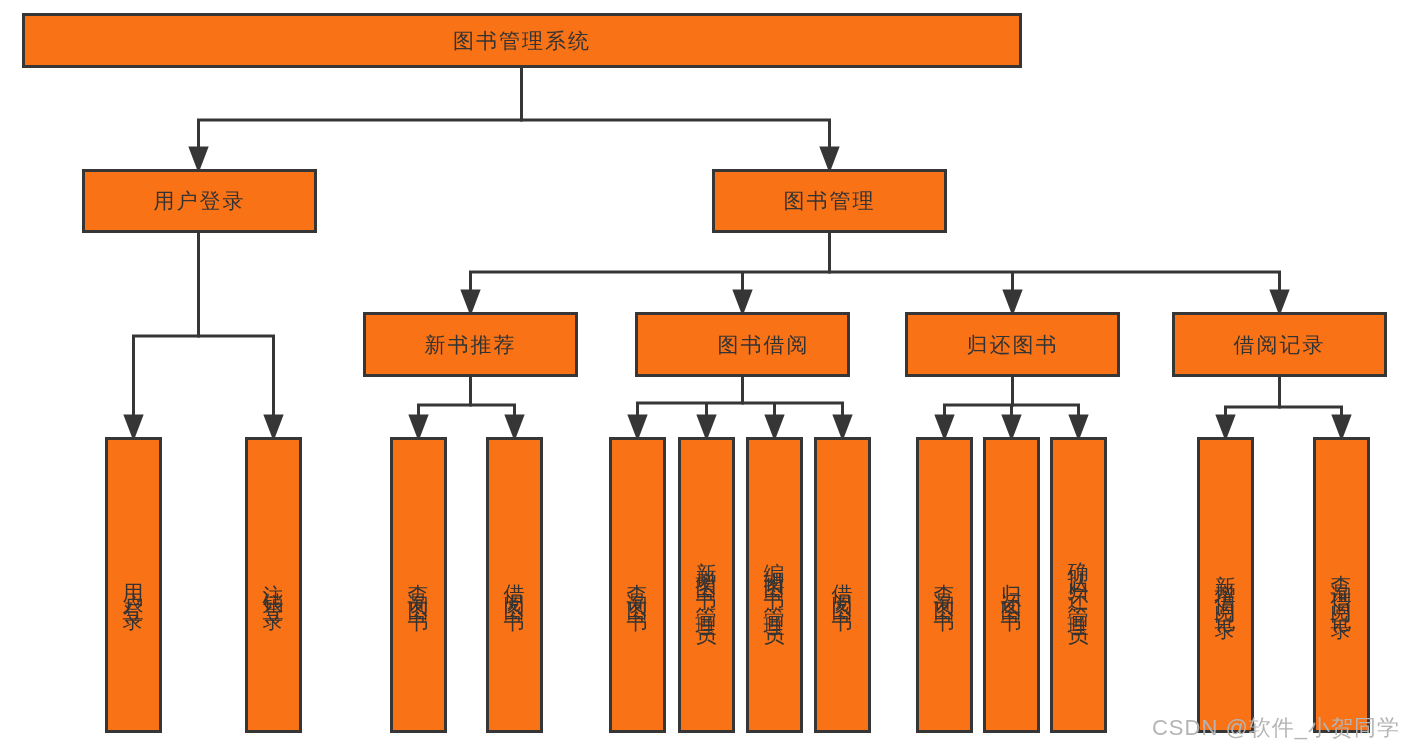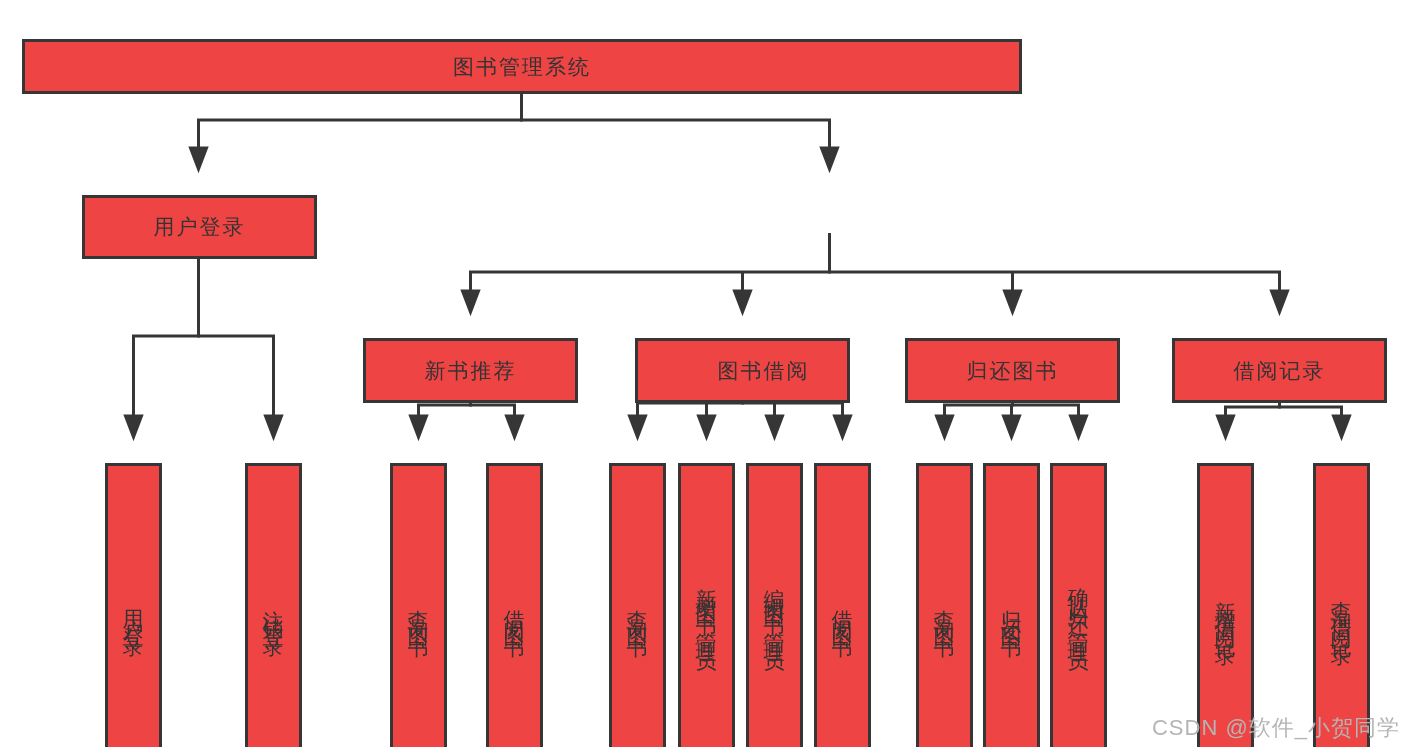--- a/index.html
+++ b/index.html
@@ -19,26 +19,25 @@
     position: absolute;
     left: 0;
     top: 0;
     width: 1405px;
     height: 747px;
   }
   .node {
     position: absolute;
     box-sizing: border-box;
     border: 3px solid #363636;
-    background: #ef4444;
+    background: #f97316;
     display: flex;
     align-items: center;
     justify-content: center;
     color: #333333;
-    margin-top: 26px;
   }
   .node .lbl {
     font-size: 21px;
     letter-spacing: 2px;
     color: #333333;
     white-space: nowrap;
   }
   .root { left: 22px; top: 13px; width: 1000px; height: 55px; }
   .lvl1 { top: 169px; width: 235px; height: 64px; }
   .lvl2 { top: 312px; width: 215px; height: 65px; text-align: right; }
@@ -146,20 +145,23 @@
     </g>
   </svg>
 
   <div class="node root">
     <span class="lbl">图书管理系统</span>
   </div>
 
   <div class="node lvl1" style="left:82px;">
     <span class="lbl">用户登录</span>
   </div>
+  <div class="node lvl1" style="left:712px;">
+    <span class="lbl">图书管理</span>
+  </div>
 
   <div class="node lvl2" style="left:363px;">
     <span class="lbl">新书推荐</span>
   </div>
   <div class="node lvl2" style="left:635px;padding-left:42px;">
     <span class="lbl">图书借阅</span>
   </div>
   <div class="node lvl2" style="left:905px;">
     <span class="lbl">归还图书</span>
   </div>

